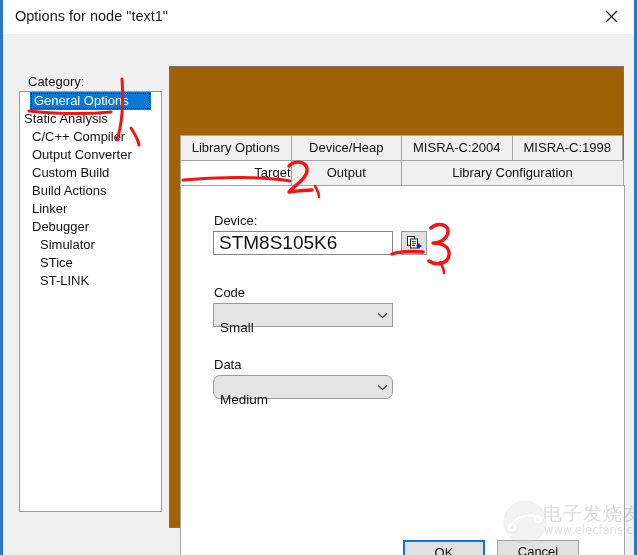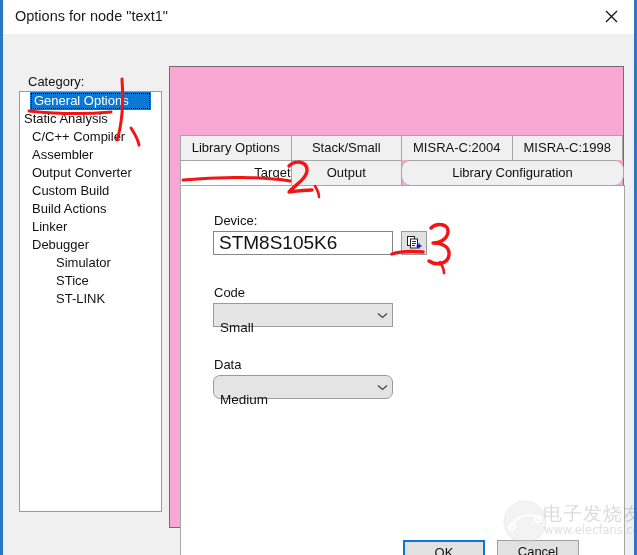--- a/index.html
+++ b/index.html
@@ -83,36 +83,36 @@
   .cat-item {
     font-size: 13px;
     color: #111;
     height: 18px;
     line-height: 18px;
     padding-left: 4px;
     white-space: nowrap;
     box-sizing: border-box;
   }
   .cat-item.indent1 { padding-left: 12px; }
-  .cat-item.indent2 { padding-left: 36px; }
+  .cat-item.indent2 { padding-left: 20px; }
   .cat-item.selected {
     background: #0a78d4;
     color: #ffffff;
     outline: 1px dotted #000;
     outline-offset: -2px;
     margin: 0 10px;
   }
   
   #right-panel {
     position: absolute;
     left: 166px;
     top: 32px;
     width: 455px;
     height: 462px;
-    background: #f9a8d4;
+    background: #a16207;
     border: 1px solid #6f6f6f;
     box-sizing: border-box;
   }
   #tabstrip {
     position: absolute;
     left: 10px;
     top: 68px;
     width: 445px;
     height: 50px;
   }
@@ -134,21 +134,21 @@
     white-space: nowrap;
     overflow: hidden;
   }
   .tab.active {
     background: #ffffff;
     border-bottom: 1px solid #ffffff;
   }
   #tab-row-1 .tab { width: 111.5px; }
   #tab-row-2 .tab:nth-child(1) { width: 111.5px; text-align: right; }
   #tab-row-2 .tab:nth-child(2) { width: 111.5px; }
-  #tab-row-2 .tab:nth-child(3) { width: 223px; border-radius: 9px; }
+  #tab-row-2 .tab:nth-child(3) { width: 223px; }
   #tab-content {
     position: absolute;
     left: 10px;
     top: 118px;
     width: 445px;
     height: 406px;
     background: #ffffff;
     border: 1px solid #a6a6a6;
     box-sizing: border-box;
   }
@@ -297,37 +297,36 @@
   </div>
 
   <div id="dialog-body">
 
     <div id="category-label">Category:</div>
 
     <div id="category-list">
       <div class="cat-item selected">General Options</div>
       <div class="cat-item">Static Analysis</div>
       <div class="cat-item indent1">C/C++ Compiler</div>
-      <div class="cat-item indent1">Assembler</div>
       <div class="cat-item indent1">Output Converter</div>
       <div class="cat-item indent1">Custom Build</div>
       <div class="cat-item indent1">Build Actions</div>
       <div class="cat-item indent1">Linker</div>
       <div class="cat-item indent1">Debugger</div>
       <div class="cat-item indent2">Simulator</div>
       <div class="cat-item indent2">STice</div>
       <div class="cat-item indent2">ST-LINK</div>
     </div>
 
     <div id="right-panel">
 
       <div id="tabstrip">
         <div class="tab-row" id="tab-row-1">
           <div class="tab">Library Options</div>
-          <div class="tab">Stack/Small</div>
+          <div class="tab">Device/Heap</div>
           <div class="tab">MISRA-C:2004</div>
           <div class="tab">MISRA-C:1998</div>
         </div>
         <div class="tab-row" id="tab-row-2">
           <div class="tab active">Target</div>
           <div class="tab">Output</div>
           <div class="tab">Library Configuration</div>
         </div>
       </div>
 

